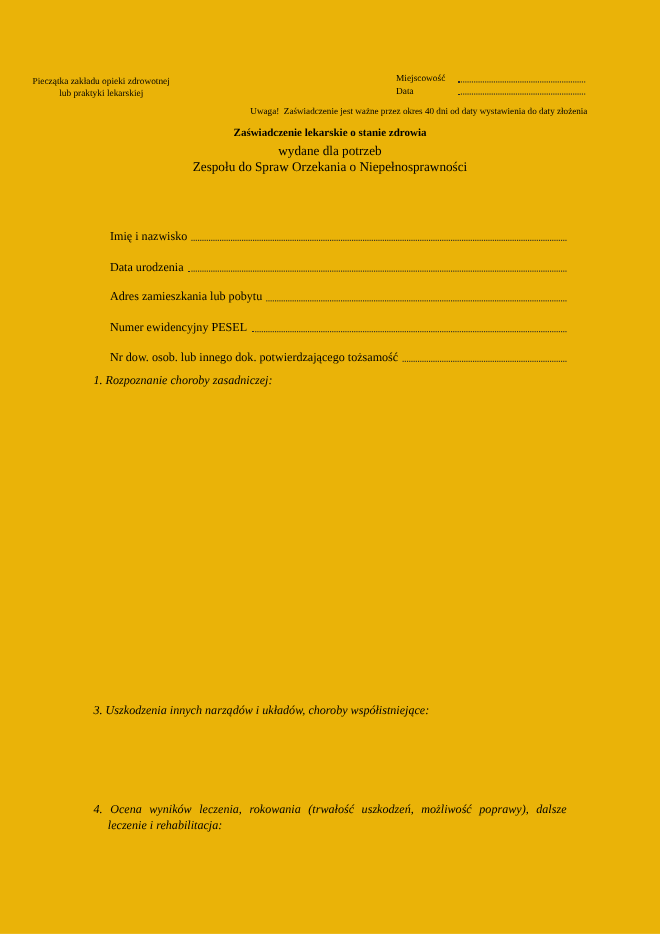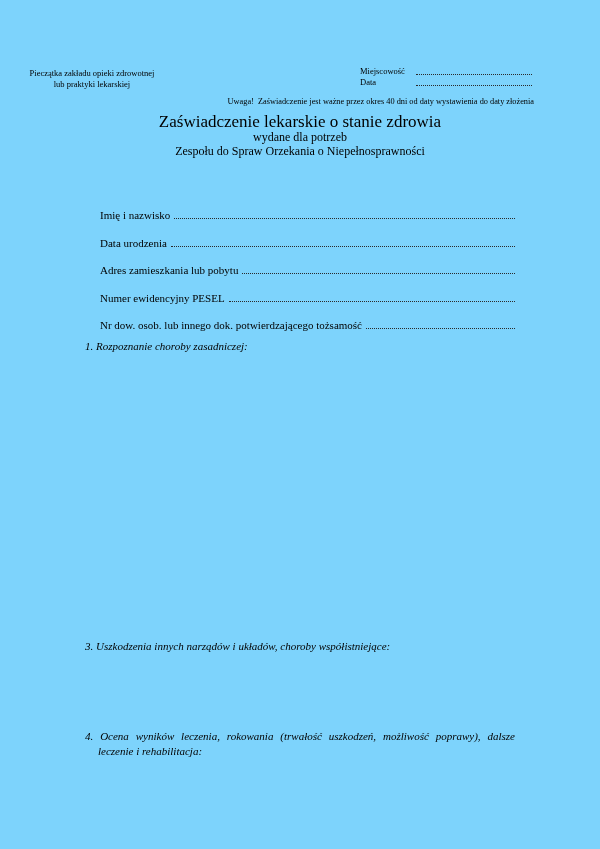--- a/index.html
+++ b/index.html
@@ -1,20 +1,20 @@
 <!DOCTYPE html>
 <html><head>
 <meta charset="utf-8">
 <style>
   html, body { margin: 0; padding: 0; background: #ffffff; }
   .page {
     position: relative;
     width: 600px;
     height: 849px;
-    background: #7dd3fc;
+    background: #eab308;
     font-family: "Liberation Serif", "DejaVu Serif", serif;
     color: #000000;
     overflow: hidden;
   }
 
   
   .stamp {
     position: absolute;
     left: 28px; top: 68px; width: 128px;
     font-size: 8.5px; line-height: 10.5px;
@@ -44,21 +44,21 @@
     text-align: right;
     white-space: pre-wrap;
   }
 
   
   .title-block {
     position: absolute;
     left: 0; right: 0; top: 114px;
     text-align: center;
   }
-  .title-main { font-size: 17px; font-weight: normal; line-height: 16px; margin: 0; }
+  .title-main { font-size: 10px; font-weight: bold; line-height: 16px; margin: 0; }
   .title-sub  { font-size: 12px; line-height: 14px; margin: 0; }
 
   
   .fields {
     position: absolute;
     left: 100px; width: 415px; top: 209px;
     font-size: 11px;
   }
   .field-row {
     display: flex; align-items: flex-end;

